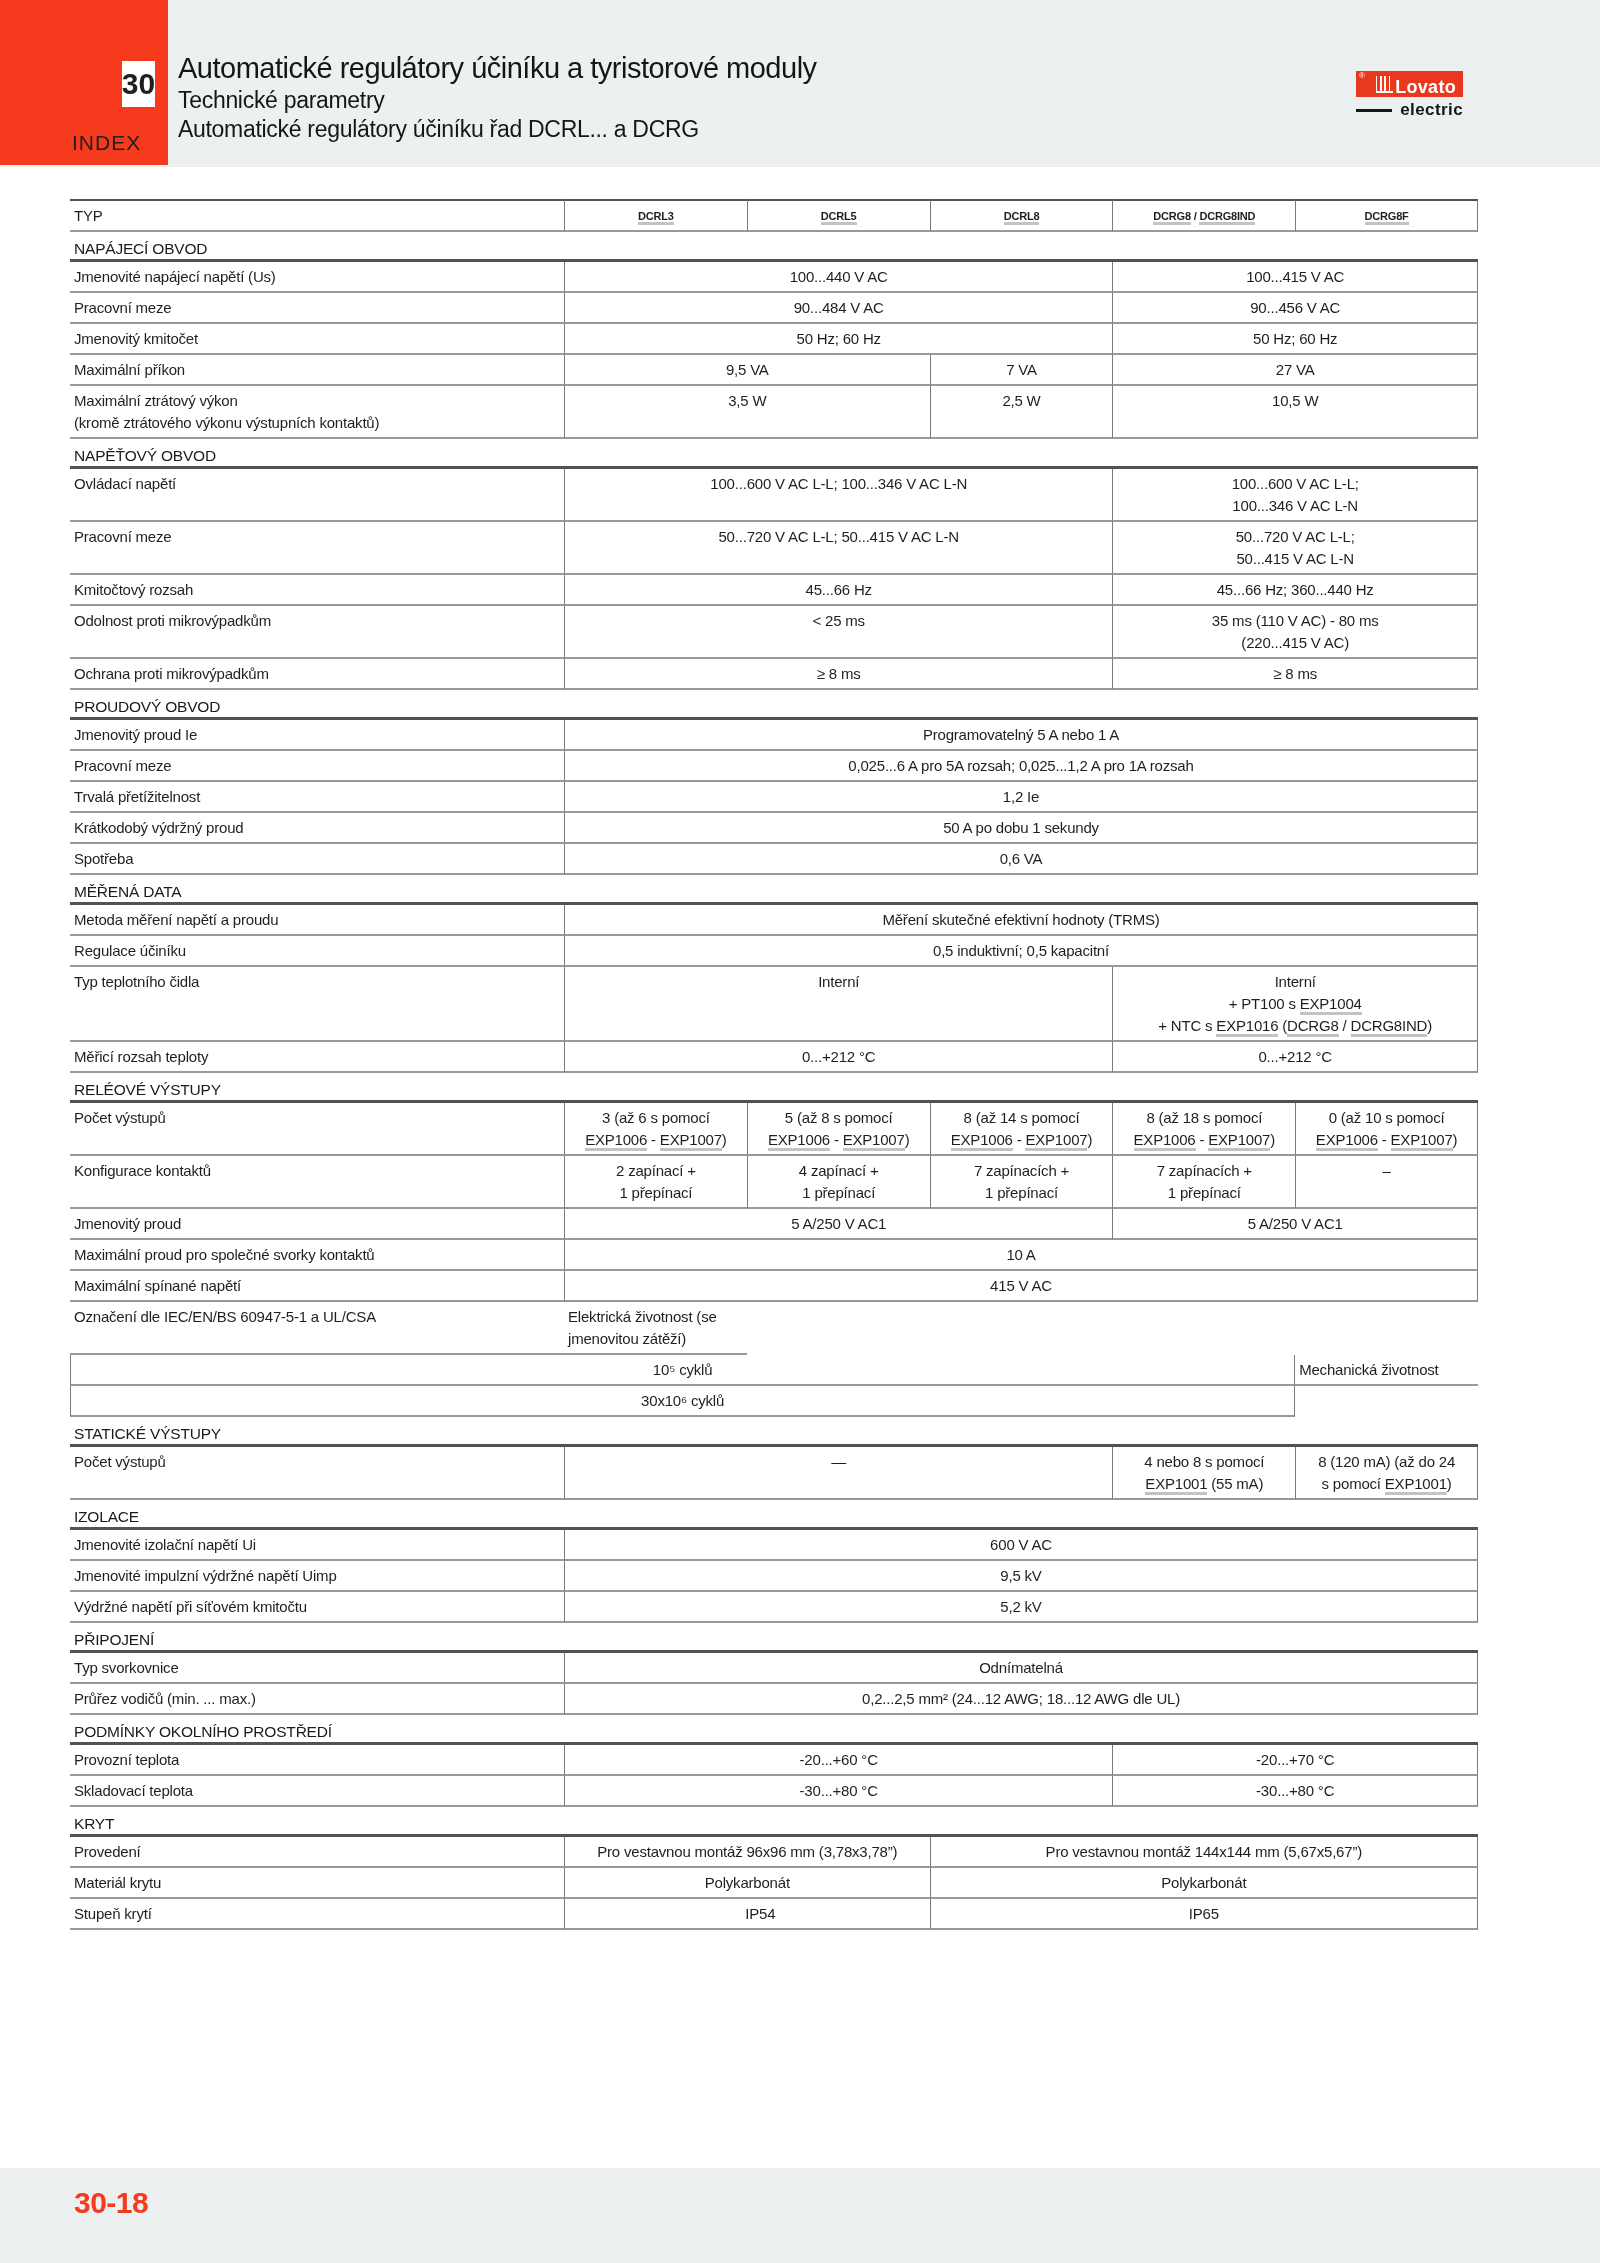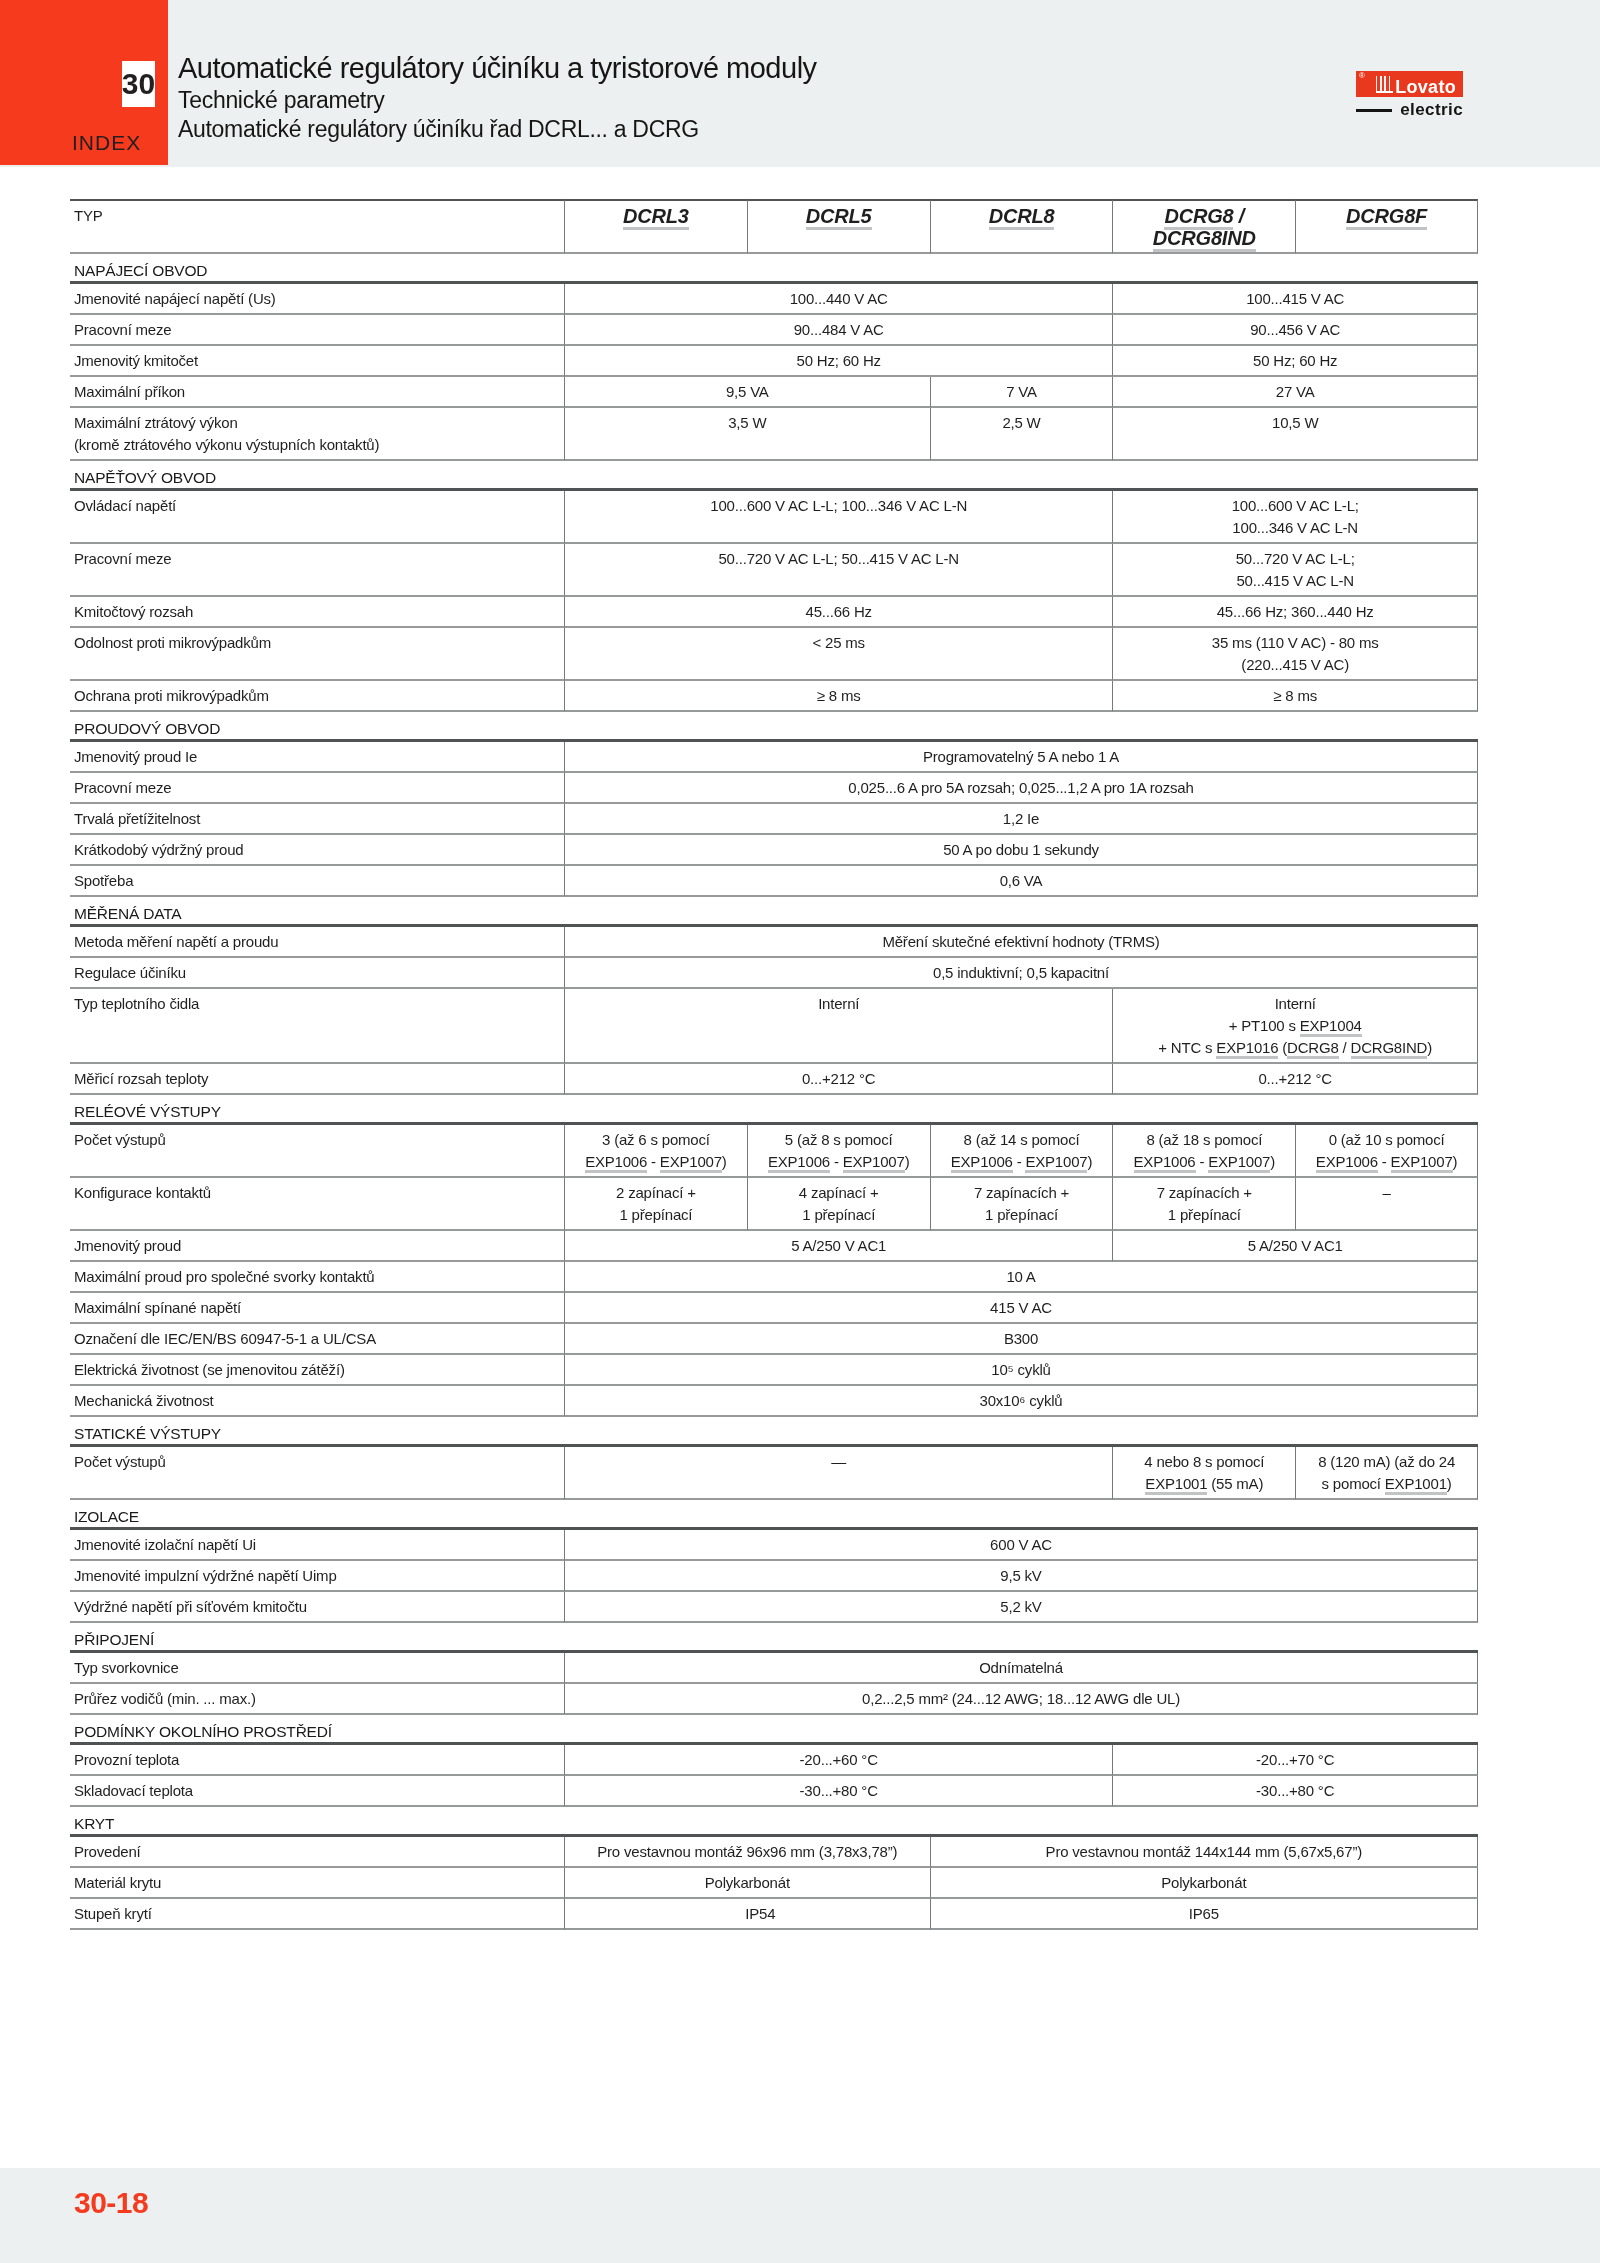--- a/index.html
+++ b/index.html
@@ -34,21 +34,21 @@
 
   .spec-table{position:absolute;left:70px;top:199px;width:1408px;display:grid;
     grid-template-columns:494px repeat(5,1fr);align-content:start;}
   .cell{box-sizing:border-box;padding:4px 6px 3px;font-size:15px;line-height:22px;
     letter-spacing:-0.2px;color:#1f1f1f;white-space:pre-line;
     border-bottom:2px solid #97999b;}
   .lbl{text-align:left;padding-left:4px;}
   .val{text-align:center;border-left:1.5px solid #77797c;}
   .val.last{border-right:1.5px solid #77797c;}
   .hdr{border-top:2px solid #515254;}
-  .hdr.val{font-weight:bold;font-size:20px;font-style:italic;}
+  .hdr.val{font-weight:bold;font-size:11px;}
   .sec-title{grid-column:1/-1;border-bottom:3px solid #515254;padding:6px 4px 0;
     font-size:15.5px;line-height:21px;letter-spacing:-0.2px;color:#1a1a1a;}
   u.pl{text-decoration:none;box-shadow:0 3px 0 rgba(186,189,191,0.9);}
 </style>
 </head>
 <body>
 
 <div class="band-top"></div>
 <div class="band-bottom"></div>
 
@@ -168,21 +168,20 @@
 1 přepínací</div>
     <div class="cell val last" style="grid-column: span 1;">–</div>
     <div class="cell lbl">Jmenovitý proud</div>
     <div class="cell val" style="grid-column: span 3;">5 A/250 V AC1</div>
     <div class="cell val last" style="grid-column: span 2;">5 A/250 V AC1</div>
     <div class="cell lbl">Maximální proud pro společné svorky kontaktů</div>
     <div class="cell val last" style="grid-column: span 5;">10 A</div>
     <div class="cell lbl">Maximální spínané napětí</div>
     <div class="cell val last" style="grid-column: span 5;">415 V AC</div>
     <div class="cell lbl">Označení dle IEC/EN/BS 60947-5-1 a UL/CSA</div>
-    <div class="cell val last" style="grid-column: span 5;">B300</div>
     <div class="cell lbl">Elektrická životnost (se jmenovitou zátěží)</div>
     <div class="cell val last" style="grid-column: span 5;">10⁵ cyklů</div>
     <div class="cell lbl">Mechanická životnost</div>
     <div class="cell val last" style="grid-column: span 5;">30x10⁶ cyklů</div>
     <div class="sec-title">STATICKÉ VÝSTUPY</div>
     <div class="cell lbl">Počet výstupů</div>
     <div class="cell val" style="grid-column: span 3;">—</div>
     <div class="cell val" style="grid-column: span 1;">4 nebo 8 s pomocí
 <u class="pl">EXP1001</u> (55 mA)</div>
     <div class="cell val last" style="grid-column: span 1;">8 (120 mA) (až do 24

